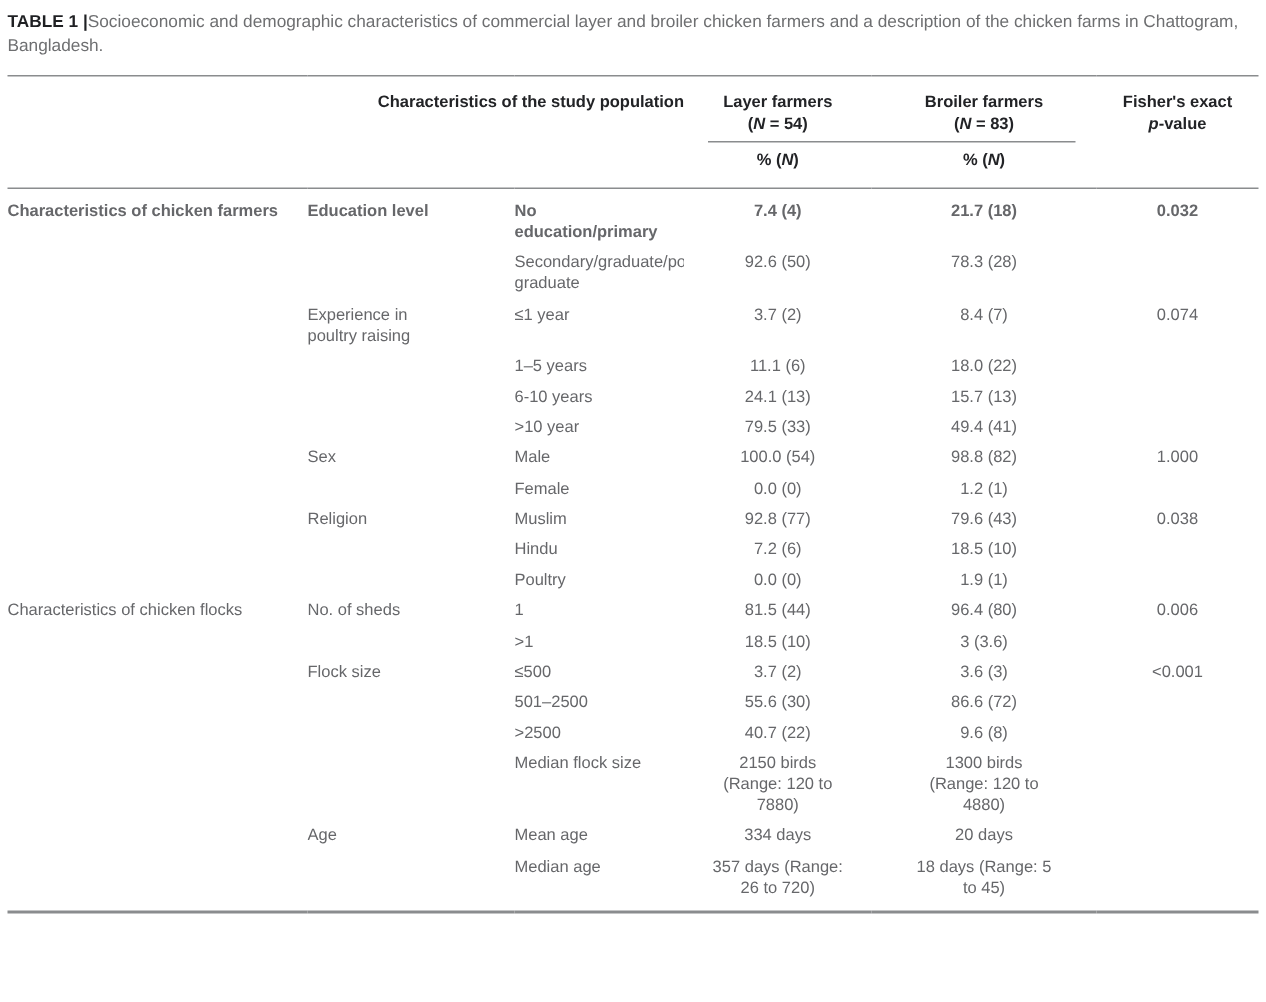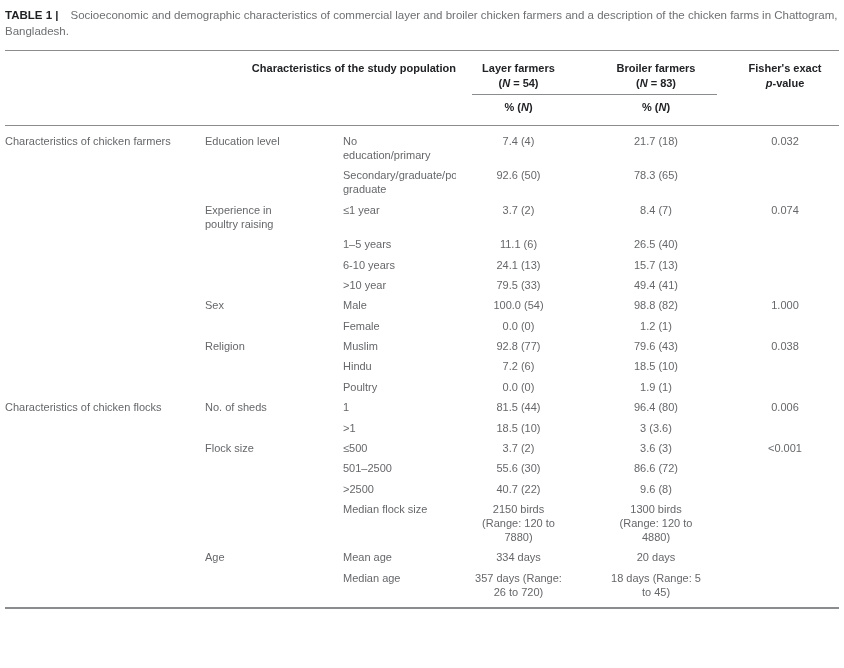--- a/index.html
+++ b/index.html
@@ -19,21 +19,21 @@
   .caption {
     font-size: 11.5px;
     line-height: 16px;
     color: #6e6f71;
     margin-bottom: 11px;
     max-width: 834px;
   }
   .caption-label {
     font-weight: bold;
     color: #1f2023;
-    margin-right: 12px;
+    margin-right: 0;
   }
   table.char-table {
     width: 834px;
     border-collapse: collapse;
     table-layout: fixed;
     border-top: 1px solid #8a8c8e;
     border-bottom: 2px solid #8a8c8e;
     font-size: 11px;
   }
   thead th, thead td {
@@ -59,21 +59,21 @@
   }
   .it { font-style: italic; }
   tbody td {
     vertical-align: top;
     color: #66676a;
     line-height: 14px;
     padding: 3.2px 8px 3.2px 0;
     white-space: pre-line;
     overflow: hidden;
   }
-  tbody tr:first-child td { padding-top: 8px; }
+  tbody tr:first-child td { padding-top: 8px; font-weight: bold; }
   tbody tr:last-child td { padding-bottom: 8px; }
   td.c-val { text-align: center; padding-right: 0; }
 </style>
 </head>
 <body>
 
 <div class="page">
 
   <div class="caption">
     <span class="caption-label">TABLE 1 |</span><span class="caption-text">Socioeconomic and demographic characteristics of commercial layer and broiler chicken farmers and a description of the chicken farms in Chattogram, Bangladesh.</span>
@@ -128,40 +128,40 @@
     <td class="c-val">21.7 (18)</td>
     <td class="c-val c-p">0.032</td>
   </tr>
 
   <tr>
     <td class="c-section"></td>
     <td class="c-char"></td>
     <td class="c-cat">Secondary/graduate/post
 graduate</td>
     <td class="c-val">92.6 (50)</td>
-    <td class="c-val">78.3 (65)</td>
+    <td class="c-val">78.3 (28)</td>
     <td class="c-val c-p"></td>
   </tr>
 
   <tr>
     <td class="c-section"></td>
     <td class="c-char">Experience in
 poultry raising</td>
     <td class="c-cat">≤1 year</td>
     <td class="c-val">3.7 (2)</td>
     <td class="c-val">8.4 (7)</td>
     <td class="c-val c-p">0.074</td>
   </tr>
 
   <tr>
     <td class="c-section"></td>
     <td class="c-char"></td>
     <td class="c-cat">1–5 years</td>
     <td class="c-val">11.1 (6)</td>
-    <td class="c-val">26.5 (40)</td>
+    <td class="c-val">18.0 (22)</td>
     <td class="c-val c-p"></td>
   </tr>
 
   <tr>
     <td class="c-section"></td>
     <td class="c-char"></td>
     <td class="c-cat">6-10 years</td>
     <td class="c-val">24.1 (13)</td>
     <td class="c-val">15.7 (13)</td>
     <td class="c-val c-p"></td>

